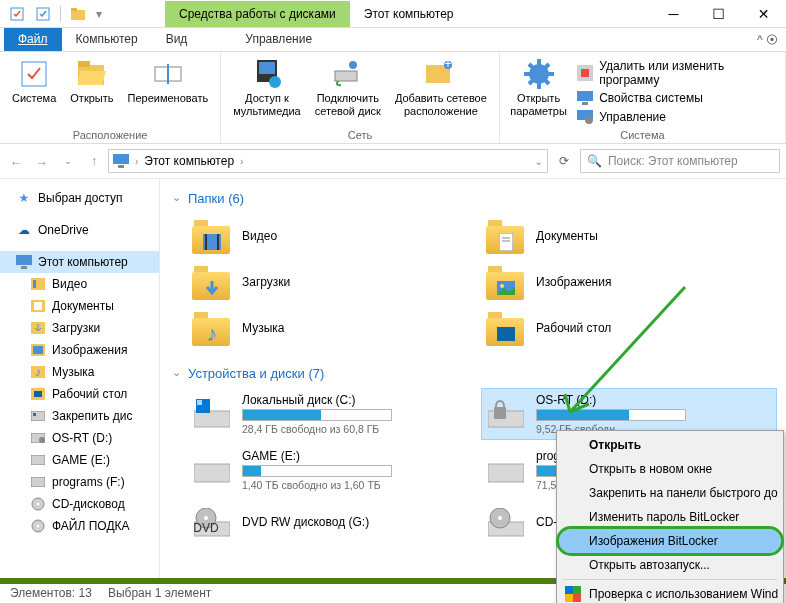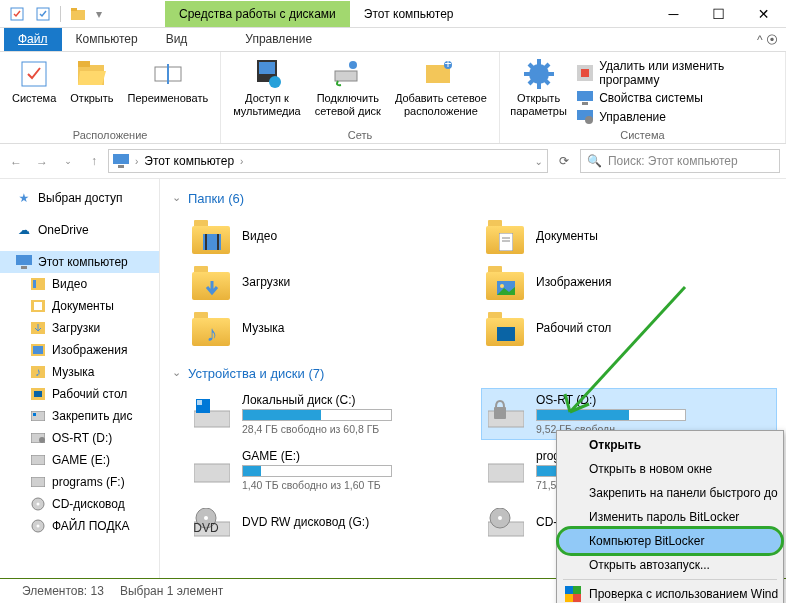--- a/index.html
+++ b/index.html
@@ -60,21 +60,21 @@
 .drives-grid { display: grid; grid-template-columns: 1fr 1fr; gap: 6px 0; padding-left: 18px; }
 .drive-tile { display: flex; align-items: center; gap: 10px; padding: 4px 12px 4px 4px; cursor: pointer; position: relative; }
 .drive-tile.selected { background: #cce8ff; outline: 1px solid #99d1ff; }
 .drive-ic { width: 40px; height: 36px; display:flex;align-items:center;justify-content:center; }
 .drive-body { flex: 1; }
 .drive-name { font-size: 12px; padding-bottom: 2px; }
 .progress { width: 150px; height: 12px; border: 1px solid #b5b5b5; background: #fff; margin-bottom: 2px; }
 .progress-fill { height: 100%; background: #26a0da; }
 .drive-free { font-size: 10.5px; color: #6a6a6a; }
 
-.statusbar { height: 24px; border-top: 1px solid #4d7c0f; display: flex; align-items: center; padding: 0 22px; gap: 16px; font-size: 11.5px; color: #555; }
+.statusbar { height: 24px; border-top: 6px solid #4d7c0f; display: flex; align-items: center; padding: 0 10px; gap: 16px; font-size: 11.5px; color: #555; }
 
 .context-menu { position: absolute; top: 430px; left: 556px; width: 228px; background: #f0f0f0; border: 1px solid #a0a0a0; box-shadow: 2px 2px 6px rgba(0,0,0,0.25); padding: 2px; z-index: 100; }
 .cm-item { padding: 5px 10px 5px 30px; cursor: pointer; white-space: nowrap; overflow: hidden; font-size: 12px; position: relative; }
 .cm-item.bold { font-weight: 600; }
 .cm-item.hover { background: #91c9f7; }
 .cm-item.highlighted { outline: 3px solid #2fa62f; border-radius: 14px; }
 .cm-sep { height: 1px; background: #d0d0d0; margin: 2px 4px; }
 .cm-icon { position:absolute; left:6px; top:4px; width:16px; height:16px; }
 
 .annotation-arrow { position: absolute; top: 282px; left: 555px; z-index: 50; pointer-events: none; }
@@ -585,21 +585,21 @@
 <svg class="annotation-arrow" width="140" height="150">
   <path d="M130 5 L15 130" stroke="#2fa62f" stroke-width="3" fill="none"></path>
   <path d="M15 130 L10 112 M15 130 L34 122" stroke="#2fa62f" stroke-width="3" fill="none"></path>
 </svg>
 
 <div class="context-menu">
   <div class="cm-item bold">Открыть</div>
   <div class="cm-item">Открыть в новом окне</div>
   <div class="cm-item">Закрепить на панели быстрого до</div>
   <div class="cm-item">Изменить пароль BitLocker</div>
-  <div class="cm-item hover highlighted">Компьютер BitLocker</div>
+  <div class="cm-item hover highlighted">Изображения BitLocker</div>
   <div class="cm-item">Открыть автозапуск...</div>
   <div class="cm-sep"></div>
   <div class="cm-item">
     <svg class="cm-icon" width="16" height="16">
         <rect width="8" height="8" fill="#0078d7"></rect>
         <rect x="8" width="8" height="8" fill="#2fa62f"></rect>
         <rect y="8" width="8" height="8" fill="#ffb900"></rect>
         <rect x="8" y="8" width="8" height="8" fill="#e74c3c"></rect>
       </svg>
     <span>Проверка с использованием Wind</span>

